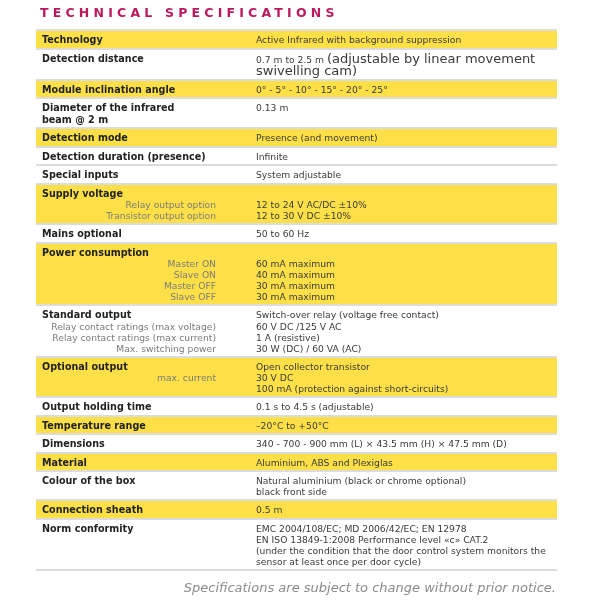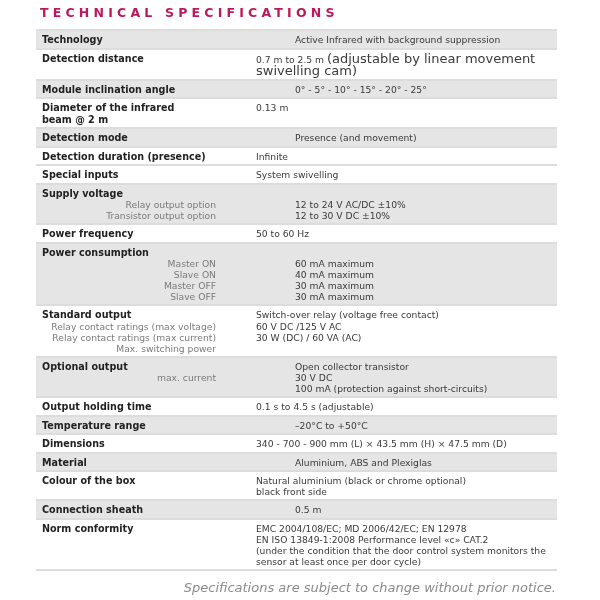--- a/index.html
+++ b/index.html
@@ -1,20 +1,20 @@
 <!DOCTYPE html>
 <html><head>
 <meta charset="utf-8">
 <style>
   html, body { margin: 0; padding: 0; background: #ffffff; }
   body { width: 600px; height: 600px; position: relative; overflow: hidden; font-family: "DejaVu Sans", sans-serif; color: #333; }
   .title { position: absolute; left: 40px; top: 5px; font-size: 12.5px; font-weight: bold; letter-spacing: 4.2px; color: #be185d; margin: 0; }
   .table { position: absolute; left: 36px; top: 29px; width: 521px; border-top: 2px solid #dddddd; }
   .row { display: flex; border-bottom: 2px solid #dcdcdc; box-sizing: border-box; padding: 3px 0 2px 0; }
-  .row.alt { background: #e5e5e5; gap: 39px; }
+  .row.alt { background: #fde047; }
   .label { width: 174px; padding-left: 6px; font-size: 9.6px; line-height: 11.5px; }
   .label .main { font-weight: bold; color: #222; }
   .label .sub { color: #7b7b7b; font-size: 9.2px; line-height: 11px; text-align: right; }
   .value { flex: 1; font-size: 9.2px; line-height: 11px; color: #3a3a3a; padding-right: 4px; margin-left: 40px; }
   .value .small { font-size: 13px; }
   .value .gap { height: 11.5px; }
   .footnote { position: absolute; right: 44px; top: 580px; font-size: 13px; font-style: italic; color: #8a8a8a; }
 </style>
 </head>
 <body>
@@ -74,40 +74,40 @@
         <div>Infinite</div>
       </div>
   </div>
 
 
   <div class="row">
     <div class="label">
         <div class="main">Special inputs</div>
       </div>
     <div class="value">
-        <div>System swivelling</div>
+        <div>System adjustable</div>
       </div>
   </div>
 
   <div class="row alt">
     <div class="label">
       <div class="main">Supply voltage</div>
       <div class="sub">Relay output option</div>
       <div class="sub">Transistor output option</div>
     </div>
     <div class="value">
       <div class="gap"></div>
       <div>12 to 24 V AC/DC ±10%</div>
       <div>12 to 30 V DC ±10%</div>
     </div>
   </div>
 
   <div class="row">
     <div class="label">
-        <div class="main">Power frequency</div>
+        <div class="main">Mains optional</div>
       </div>
     <div class="value">
         <div>50 to 60 Hz</div>
       </div>
   </div>
 
   <div class="row alt">
     <div class="label">
       <div class="main">Power consumption</div>
       <div class="sub">Master ON</div>
@@ -127,20 +127,21 @@
   <div class="row">
     <div class="label">
       <div class="main">Standard output</div>
       <div class="sub">Relay contact ratings (max voltage)</div>
       <div class="sub">Relay contact ratings (max current)</div>
       <div class="sub">Max. switching power</div>
     </div>
     <div class="value">
       <div style="line-height:11.5px">Switch-over relay (voltage free contact)</div>
       <div>60 V DC /125 V AC</div>
+      <div>1 A (resistive)</div>
       <div>30 W (DC) / 60 VA (AC)</div>
     </div>
   </div>
 
   <div class="row alt">
     <div class="label">
       <div class="main">Optional output</div>
       <div class="sub">max. current</div>
     </div>
     <div class="value">

